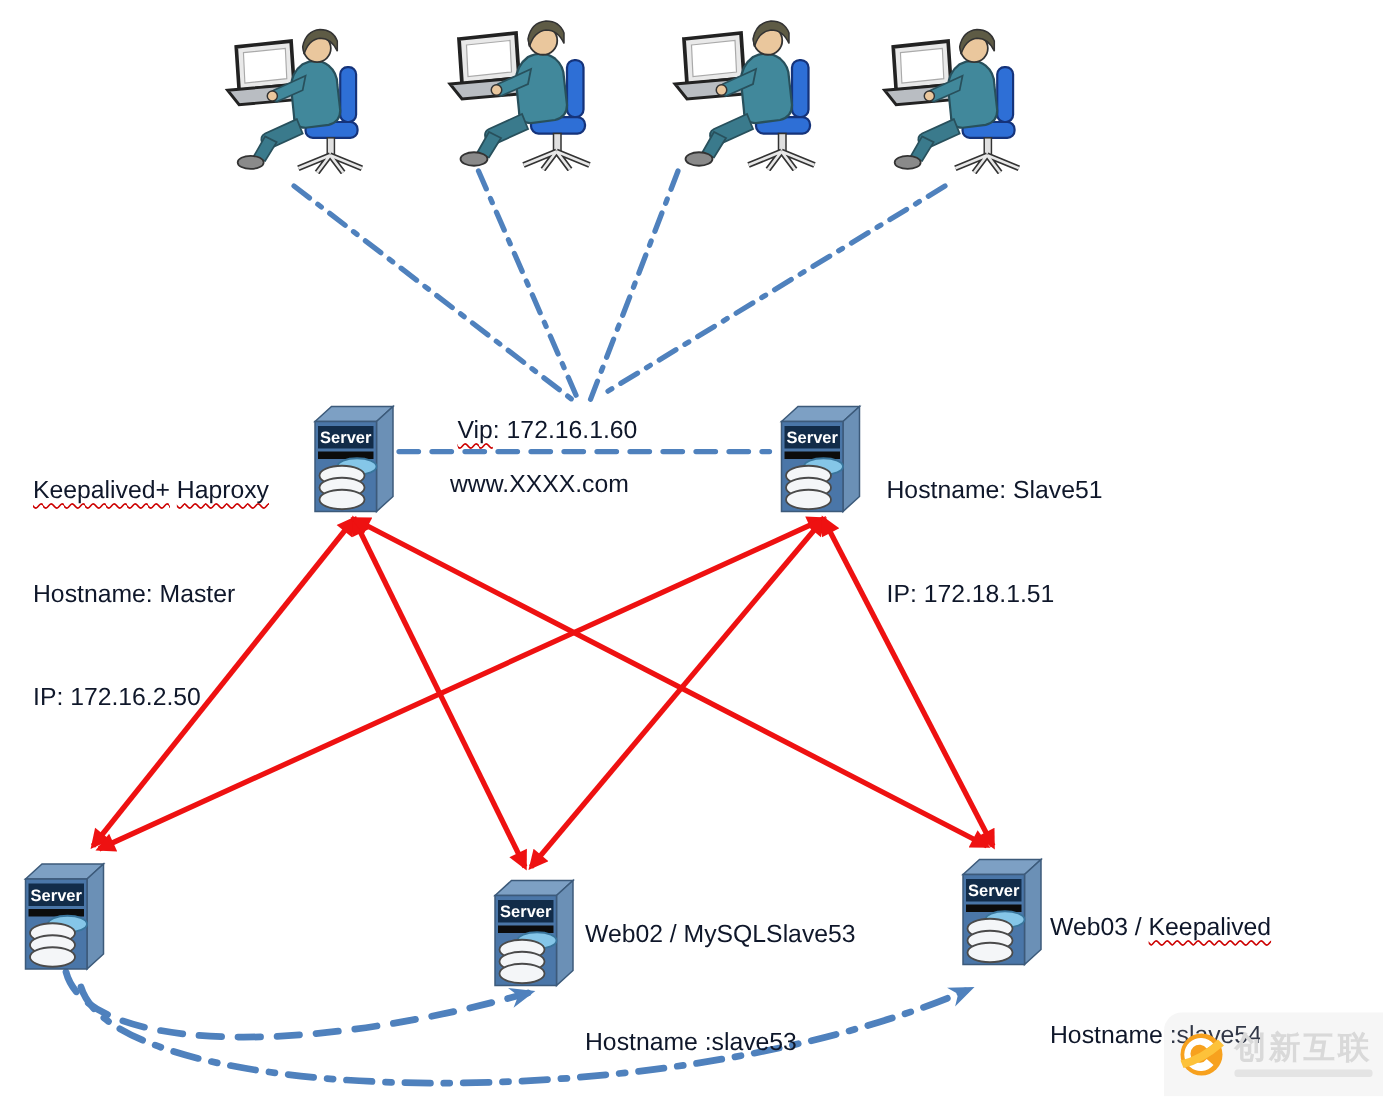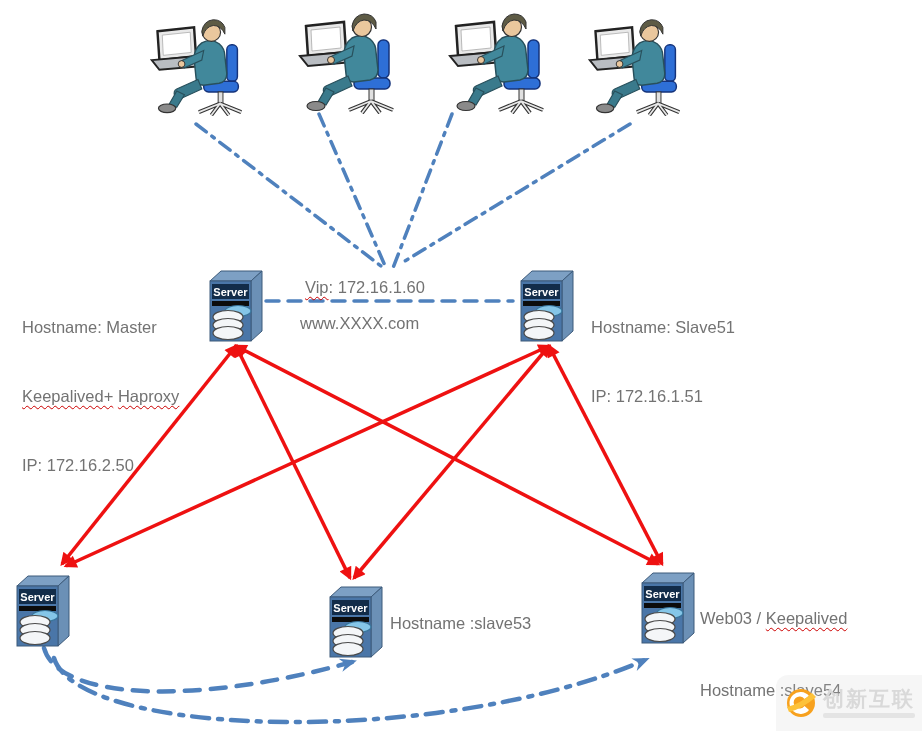--- a/index.html
+++ b/index.html
@@ -2,21 +2,21 @@
 <html><head>
 <meta charset="utf-8">
 <style>
   html,body{margin:0;padding:0;background:#fff;}
   #canvas{
     position:relative;width:922px;height:731px;background:#ffffff;overflow:hidden;
     font-family:"Liberation Sans",sans-serif;color:#111;
   }
   svg.layer{position:absolute;left:0;top:0;width:922px;height:731px;z-index:1;}
   .icon-wrap{position:absolute;z-index:2;}
-  .txt{position:absolute;z-index:3;font-size:16.5px;line-height:23px;white-space:pre;color:#737373;}
+  .txt{position:absolute;z-index:3;font-size:16.5px;line-height:23px;white-space:pre;color:#0f172a;}
   .txt.web{line-height:24px;}
   .wavy{
     text-decoration-line:underline;
     text-decoration-style:wavy;
     text-decoration-color:#cc0000;
     text-decoration-thickness:1px;
     text-underline-offset:3px;
   }
   
   .watermark{
@@ -133,39 +133,40 @@
       <use href="#sym-server"></use>
     </svg>
   <svg class="icon-wrap" style="left:325px;top:585px;width:60px;height:74px">
       <use href="#sym-server"></use>
     </svg>
   <svg class="icon-wrap" style="left:637px;top:571px;width:60px;height:74px">
       <use href="#sym-server"></use>
     </svg>
 
   <div class="txt" style="left:22px;top:270px">
+    <div><span class="wavy">Keepalived+</span><span> </span><span class="wavy">Haproxy</span></div>
     <div>Hostname: Master</div>
-    <div><span class="wavy">Keepalived+</span><span> </span><span class="wavy">Haproxy</span></div>
     <div>IP: 172.16.2.50</div>
   </div>
 
   <div class="txt" style="left:305px;top:276px"><span class="wavy">Vip</span><span>: 172.16.1.60</span></div>
   <div class="txt" style="left:300px;top:312px">www.XXXX.com</div>
 
   <div class="txt" style="left:591px;top:270px">
     <div>Hostname: Slave51</div>
-    <div>IP: 172.16.1.51</div>
+    <div>IP: 172.18.1.51</div>
   </div>
 
   <div class="txt web" style="left:78px;top:561px">
     
     
   </div>
 
   <div class="txt web" style="left:390px;top:563px">
+    <div>Web02 / MySQLSlave53</div>
     <div>Hostname :slave53</div>
     
     
   </div>
 
   <div class="txt web" style="left:700px;top:558px">
     <div><span>Web03 / </span><span class="wavy">Keepalived</span></div>
     <div>Hostname :slave54</div>
     
     

